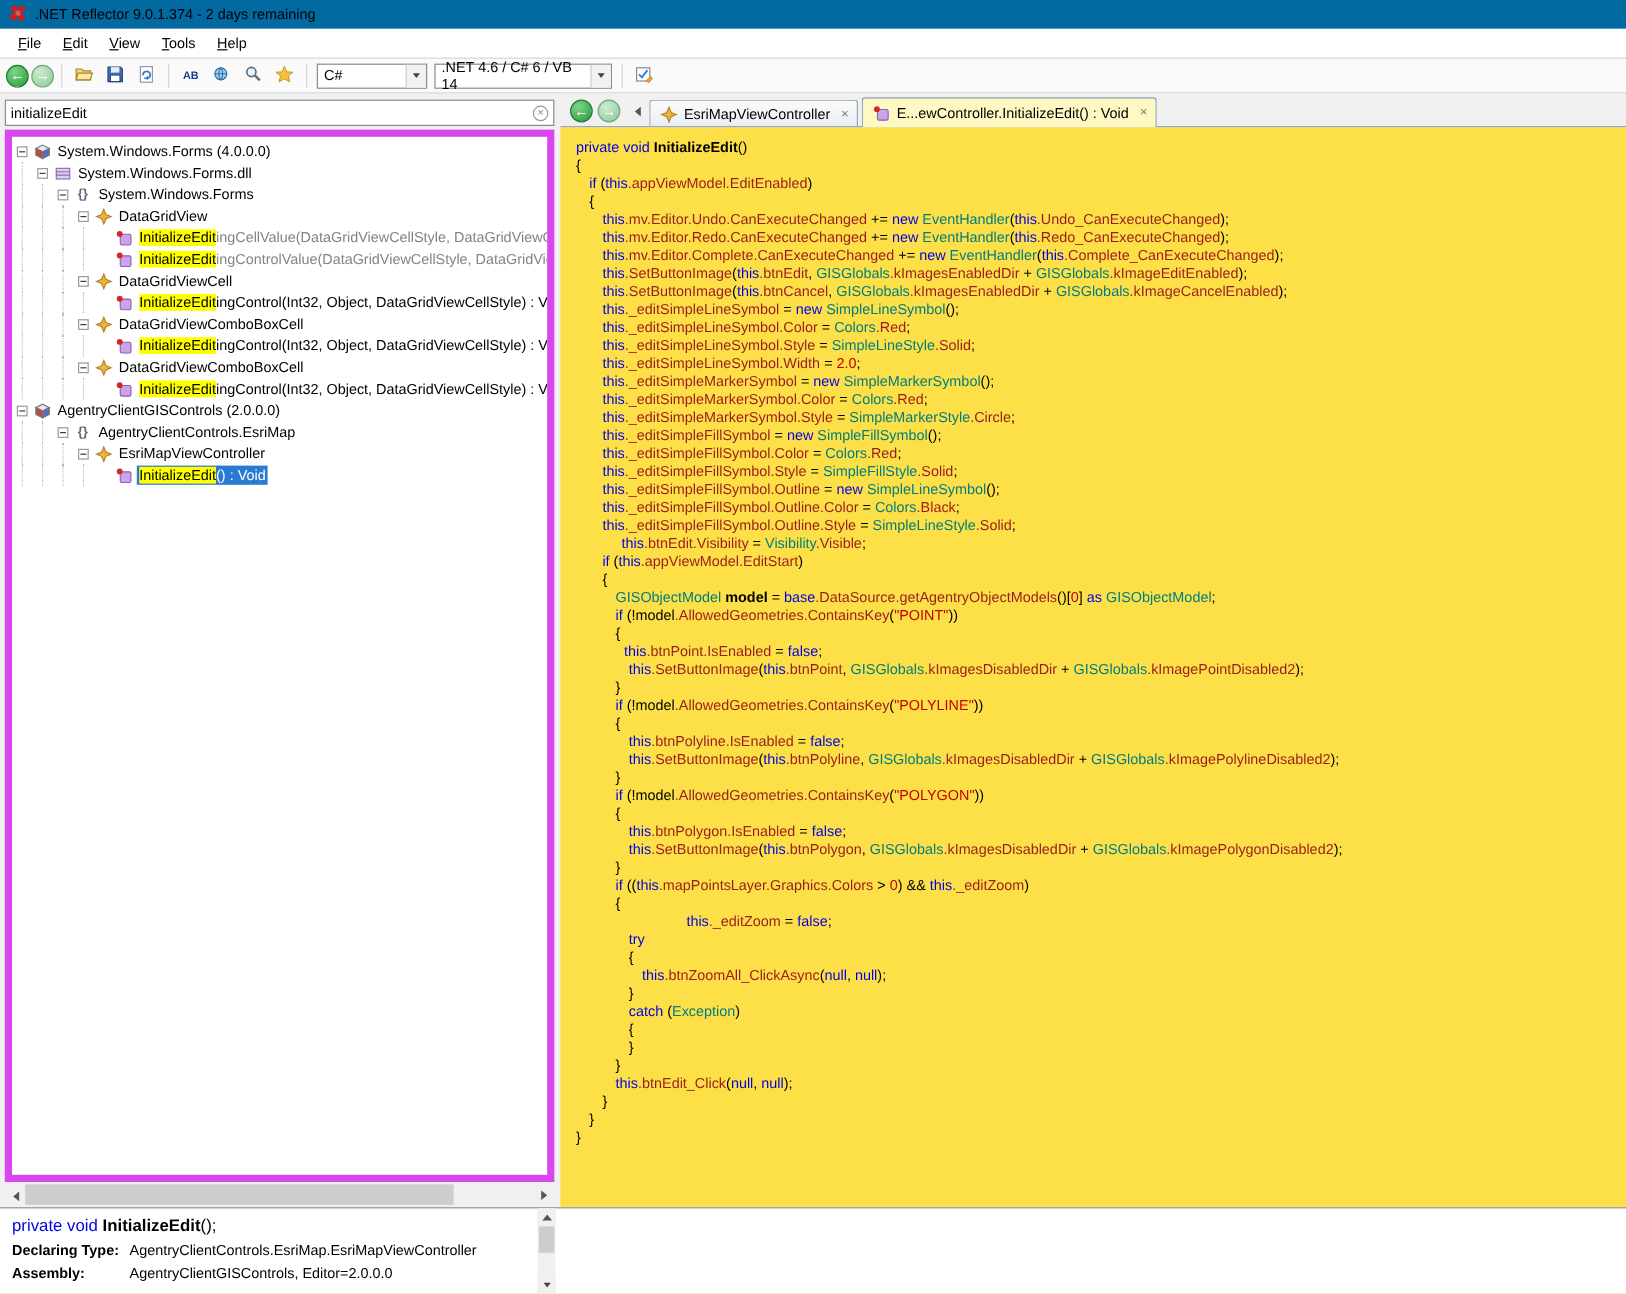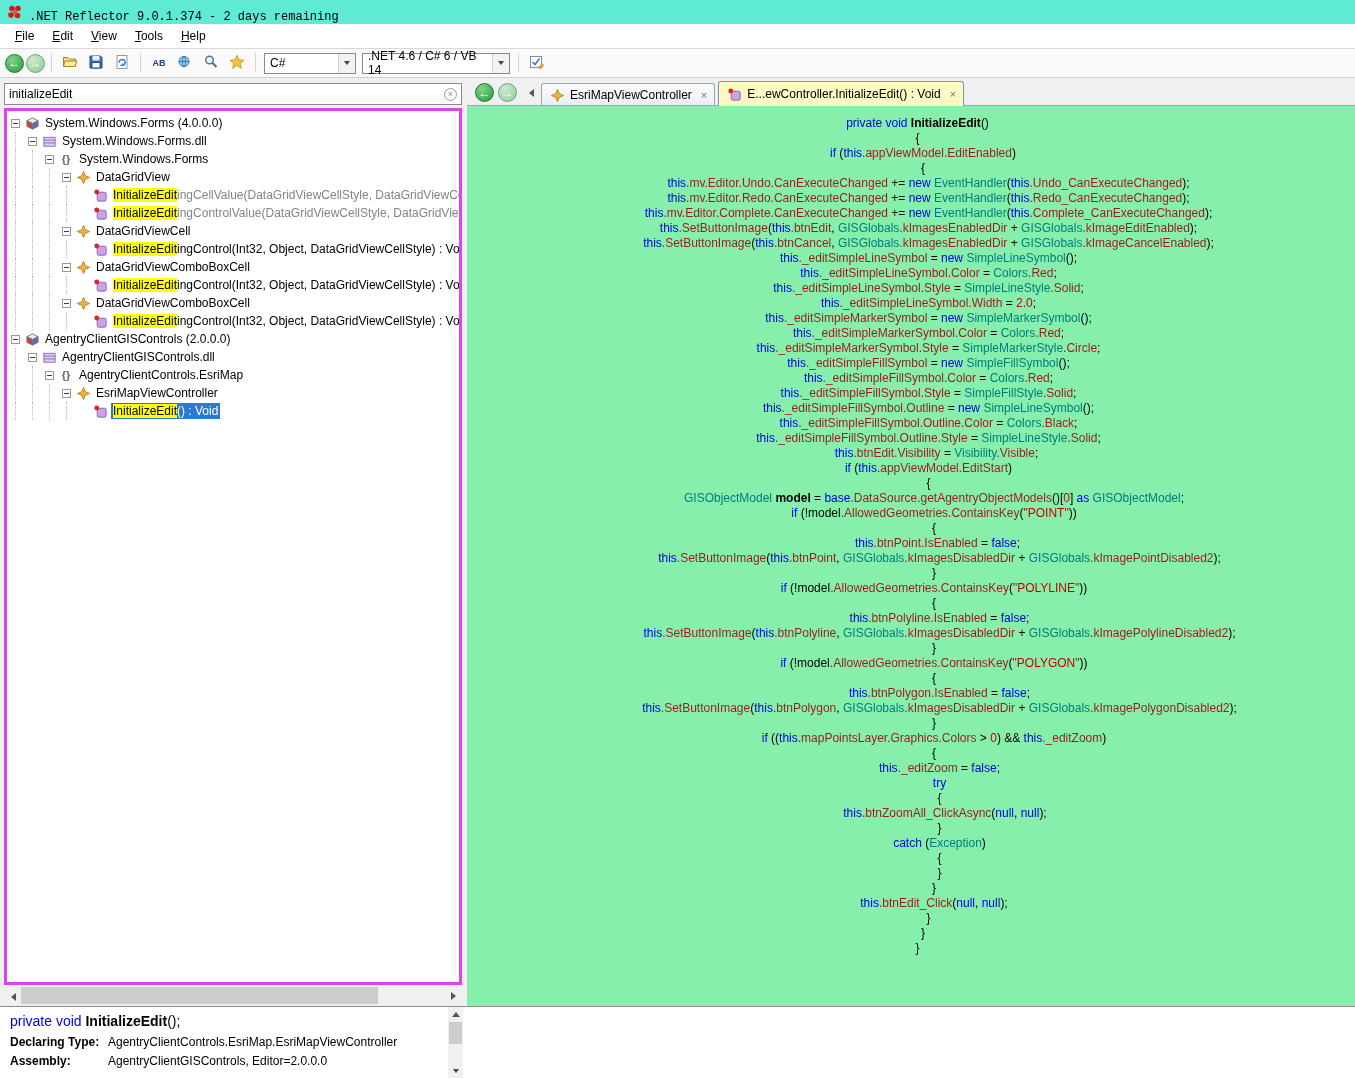--- a/index.html
+++ b/index.html
@@ -2,21 +2,21 @@
 <html style="--c-k: #0000e0; --c-t: #007d7d; --c-m: #9b1c1c; --c-s: #c40000; --c-n: #c40000; --c-selection: #2a7ad4; --c-match: #ffff00;"><head>
 <meta charset="utf-8">
 <style>
   * { box-sizing: border-box; }
   html,body { margin:0; padding:0; }
   body {
     width:1355px; height:1078px; overflow:hidden; position:relative;
     background:#f0f0f0; font-family:"Liberation Sans", sans-serif; font-size:12px; color:#000;
   }
   
-  .titlebar { height:24px; background:#5eead4; display:flex; align-items:flex-end; gap:6px; padding-left:7px;font-family:Liberation Mono, monospace; }
+  .titlebar { height:24px; background:#0369a1; display:flex; align-items:center; gap:6px; padding-left:7px; }
   .titlebar .title { font-size:12px; }
   
   .menubar { height:24px; background:#fff; display:flex; align-items:center; padding-left:6px; }
   .menu-item { padding:3px 9px; cursor:default; }
   
   .toolbar { height:30px; background:#fafafa; border-top:1px solid #d9d9d9; border-bottom:1px solid #cfcfcf;
              display:flex; align-items:center; padding:0 5px; gap:2px; }
   .tbtn { width:24px; height:24px; display:flex; align-items:center; justify-content:center; border:1px solid transparent; }
   .tsep { width:1px; height:20px; background:#d5d5d5; margin:0 4px; flex:none; }
   .circle-btn { width:19px; height:19px; border-radius:50%; display:flex; align-items:center; justify-content:center;
@@ -33,21 +33,21 @@
   .tri-r { width:0; height:0; border-top:4px solid transparent; border-bottom:4px solid transparent; border-left:5px solid #555; }
   .tri-u { width:0; height:0; border-left:4px solid transparent; border-right:4px solid transparent; border-bottom:5px solid #555; }
   
   .main { height:928px; display:flex; background:#f0f0f0; }
   .left { width:464px; flex:none; display:flex; flex-direction:column; padding:4px 0 2px 2px; }
   .search-box { height:22px; border:1px solid #8a8a8a; background:#fff; margin:1px 2px 3px 2px;
                 display:flex; align-items:center; padding:0 4px; }
   .search-input { border:none; outline:none; flex:1; font-family:"Liberation Sans",sans-serif; font-size:12px; padding:0; background:transparent; }
   .search-clear { width:13px; height:13px; border:1px solid #9a9a9a; border-radius:50%; color:#8a8a8a;
                   font-size:9px; line-height:11px; text-align:center; flex:none; }
-  .tree-panel { flex:1; border:3px solid #d946ef; background:#fff; margin:0 2px; overflow:hidden; padding-top:3px; }
+  .tree-panel { flex:1; border:6px solid #d946ef; background:#fff; margin:0 2px; overflow:hidden; padding-top:3px; }
   .tree-row { height:18px; display:flex; align-items:center; white-space:nowrap; padding-left:4px; }
   .guide { position:relative; width:17px; height:18px; flex:none; }
   .guide::before { content:''; position:absolute; left:4px; top:0; bottom:0; border-left:1px dotted #bdbdbd; }
   .expander { width:9px; height:9px; border:1px solid #9a9a9a; background:#fff; position:relative; flex:none; margin-right:4px; }
   .expander::before { content:''; position:absolute; left:1px; right:1px; top:3px; height:1px; background:#3c3c3c; }
   .exp-spacer { width:13px; flex:none; }
   .t-icon { width:16px; height:16px; flex:none; margin-right:3px; display:flex; align-items:center; justify-content:center; }
   .ns-glyph { color:#5a6b7d; font-weight:bold; font-size:11px; }
   .t-label { padding:1px 2px; }
   .match { background:var(--c-match,#ffff00); color:#000; }
@@ -61,21 +61,21 @@
   
   .right { flex:1; display:flex; flex-direction:column; min-width:0; }
   .tabbar { height:28px; display:flex; align-items:flex-end; gap:3px; padding-left:8px; position:relative; background:#f0f0f0; }
   .tabbar::after { content:''; position:absolute; left:0; right:0; bottom:0; height:1px; background:#9aa7b5; }
   .tab-nav { display:flex; align-items:center; gap:4px; margin:0 4px 4px 0; }
   .tab { height:23px; display:flex; align-items:center; gap:5px; padding:0 7px; border:1px solid #9aa7b5; border-bottom:none;
          border-radius:3px 3px 0 0; background:linear-gradient(#fbfbfc,#e9edf2); position:relative; z-index:0; }
   .tab.active { background:#fef9c3; height:25px; z-index:2; border-color:#7d96b5; }
   .tab-icon { width:16px; height:16px; display:flex; align-items:center; justify-content:center; }
   .tab-close { color:#777; font-size:11px; margin-left:4px; line-height:1; }
-  .code { flex:1; background:#86efac; overflow:hidden; padding-top:10px; line-height:15px;text-align:center; }
+  .code { flex:1; background:#fde047; overflow:hidden; padding-top:10px; line-height:15px; }
   .code-line { white-space:pre; height:15px; }
   .tk-k { color:var(--c-k,#0000e0); }
   .tk-t { color:var(--c-t,#007d7d); }
   .tk-m { color:var(--c-m,#9b1c1c); }
   .tk-s { color:var(--c-s,#c40000); }
   .tk-n { color:var(--c-n,#c40000); }
   .tk-p { color:#000; }
   .tk-b { color:#000; font-weight:bold; }
   
   .bottombar { height:72px; border-top:1px solid #8f8f8f; background:#fff; position:relative; padding:6px 0 0 10px; }
@@ -342,32 +342,20 @@
         <div class="tree-row">
           <span class="expander"></span>
           <span class="t-icon">
             <svg width="15" height="15" viewBox="0 0 16 16">
               <polygon points="2,5 8,2 14,5 8,8" fill="#e8e8f4" stroke="#76767a"></polygon>
               <polygon points="2,5 8,8 8,14 2,11" fill="#c04a3a" stroke="#76767a"></polygon>
               <polygon points="14,5 8,8 8,14 14,11" fill="#5a6cc0" stroke="#76767a"></polygon>
             </svg>
           </span>
           <span class="t-label">AgentryClientGISControls (2.0.0.0)</span>
-        </div>
-        <div class="tree-row">
-          <span class="guide"></span>
-          <span class="expander"></span>
-          <span class="t-icon">
-            <svg width="15" height="15" viewBox="0 0 16 16">
-              <rect x="2" y="3.5" width="12" height="9.5" fill="#ddcdf0" stroke="#8a6cb0"></rect>
-              <line x1="2" y1="6.5" x2="14" y2="6.5" stroke="#8a6cb0"></line>
-              <line x1="2" y1="9.5" x2="14" y2="9.5" stroke="#8a6cb0"></line>
-            </svg>
-          </span>
-          <span class="t-label">AgentryClientGISControls.dll</span>
         </div>
         <div class="tree-row">
           <span class="guide"></span>
           <span class="guide"></span>
           <span class="expander"></span>
           <span class="t-icon">
             <span class="ns-glyph">{}</span>
           </span>
           <span class="t-label">AgentryClientControls.EsriMap</span>
         </div>
@@ -480,21 +468,21 @@
         <div class="code-line" style="padding-left: 57px;"><span class="tk-k">this</span><span class="tk-m">.btnPolyline.IsEnabled</span><span class="tk-p"> = </span><span class="tk-k">false</span><span class="tk-p">;</span></div>
         <div class="code-line" style="padding-left: 57px;"><span class="tk-k">this</span><span class="tk-m">.SetButtonImage</span><span class="tk-p">(</span><span class="tk-k">this</span><span class="tk-m">.btnPolyline</span><span class="tk-p">, </span><span class="tk-t">GISGlobals</span><span class="tk-m">.kImagesDisabledDir</span><span class="tk-p"> + </span><span class="tk-t">GISGlobals</span><span class="tk-m">.kImagePolylineDisabled2</span><span class="tk-p">);</span></div>
         <div class="code-line" style="padding-left: 46px;"><span class="tk-p">}</span></div>
         <div class="code-line" style="padding-left: 46px;"><span class="tk-k">if</span><span class="tk-p"> (!model</span><span class="tk-m">.AllowedGeometries.ContainsKey</span><span class="tk-p">(</span><span class="tk-s">"POLYGON"</span><span class="tk-p">))</span></div>
         <div class="code-line" style="padding-left: 46px;"><span class="tk-p">{</span></div>
         <div class="code-line" style="padding-left: 57px;"><span class="tk-k">this</span><span class="tk-m">.btnPolygon.IsEnabled</span><span class="tk-p"> = </span><span class="tk-k">false</span><span class="tk-p">;</span></div>
         <div class="code-line" style="padding-left: 57px;"><span class="tk-k">this</span><span class="tk-m">.SetButtonImage</span><span class="tk-p">(</span><span class="tk-k">this</span><span class="tk-m">.btnPolygon</span><span class="tk-p">, </span><span class="tk-t">GISGlobals</span><span class="tk-m">.kImagesDisabledDir</span><span class="tk-p"> + </span><span class="tk-t">GISGlobals</span><span class="tk-m">.kImagePolygonDisabled2</span><span class="tk-p">);</span></div>
         <div class="code-line" style="padding-left: 46px;"><span class="tk-p">}</span></div>
         <div class="code-line" style="padding-left: 46px;"><span class="tk-k">if</span><span class="tk-p"> ((</span><span class="tk-k">this</span><span class="tk-m">.mapPointsLayer.Graphics.Colors</span><span class="tk-p"> &gt; </span><span class="tk-n">0</span><span class="tk-p">) &amp;&amp; </span><span class="tk-k">this</span><span class="tk-m">._editZoom</span><span class="tk-p">)</span></div>
         <div class="code-line" style="padding-left: 46px;"><span class="tk-p">{</span></div>
-        <div class="code-line" style="padding-left: 57px;"><span class="tk-k">this</span><span class="tk-m">._editZoom</span><span class="tk-p"> = </span><span class="tk-k">false</span><span class="tk-p">;</span></div>
+        <div class="code-line" style="padding-left: 57px; margin-left: 48px;"><span class="tk-k">this</span><span class="tk-m">._editZoom</span><span class="tk-p"> = </span><span class="tk-k">false</span><span class="tk-p">;</span></div>
         <div class="code-line" style="padding-left: 57px;"><span class="tk-k">try</span></div>
         <div class="code-line" style="padding-left: 57px;"><span class="tk-p">{</span></div>
         <div class="code-line" style="padding-left: 68px;"><span class="tk-k">this</span><span class="tk-m">.btnZoomAll_ClickAsync</span><span class="tk-p">(</span><span class="tk-k">null</span><span class="tk-p">, </span><span class="tk-k">null</span><span class="tk-p">);</span></div>
         <div class="code-line" style="padding-left: 57px;"><span class="tk-p">}</span></div>
         <div class="code-line" style="padding-left: 57px;"><span class="tk-k">catch</span><span class="tk-p"> (</span><span class="tk-t">Exception</span><span class="tk-p">)</span></div>
         <div class="code-line" style="padding-left: 57px;"><span class="tk-p">{</span></div>
         <div class="code-line" style="padding-left: 57px;"><span class="tk-p">}</span></div>
         <div class="code-line" style="padding-left: 46px;"><span class="tk-p">}</span></div>
         <div class="code-line" style="padding-left: 46px;"><span class="tk-k">this</span><span class="tk-m">.btnEdit_Click</span><span class="tk-p">(</span><span class="tk-k">null</span><span class="tk-p">, </span><span class="tk-k">null</span><span class="tk-p">);</span></div>
         <div class="code-line" style="padding-left: 35px;"><span class="tk-p">}</span></div>

